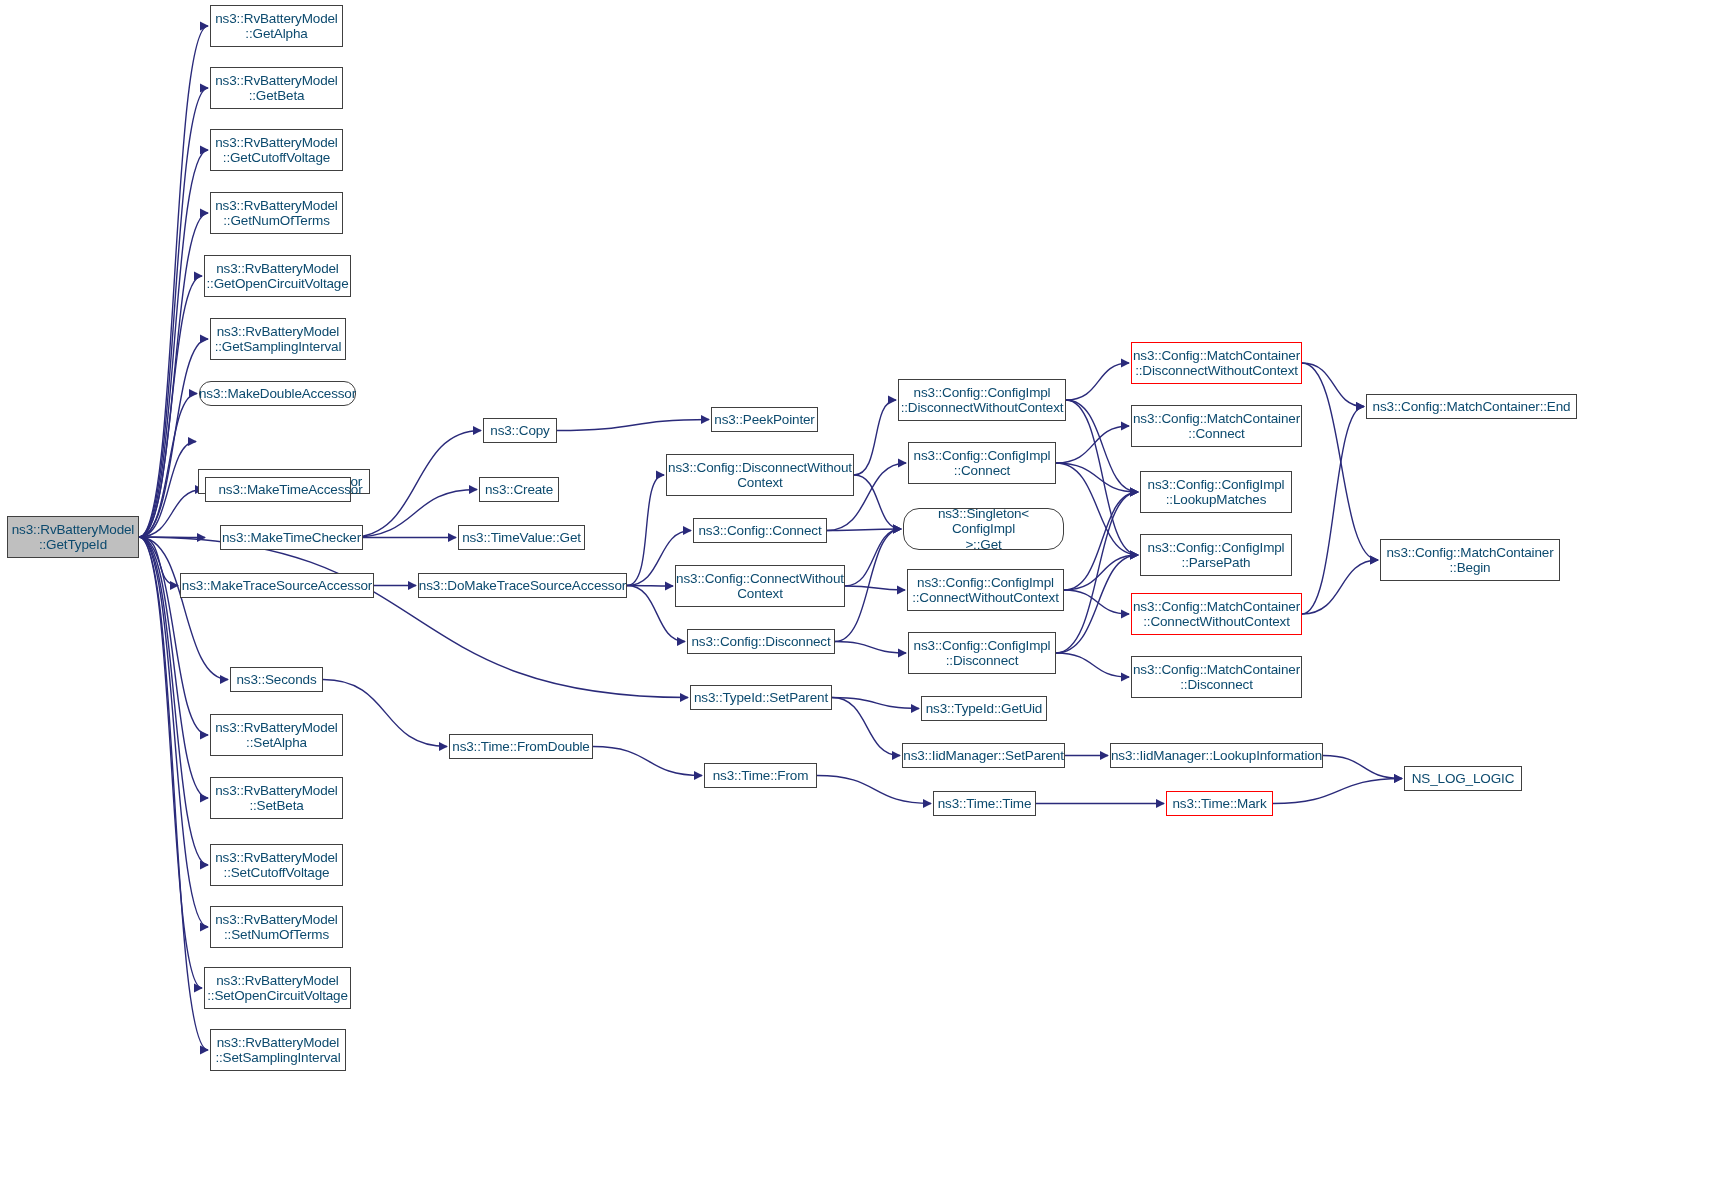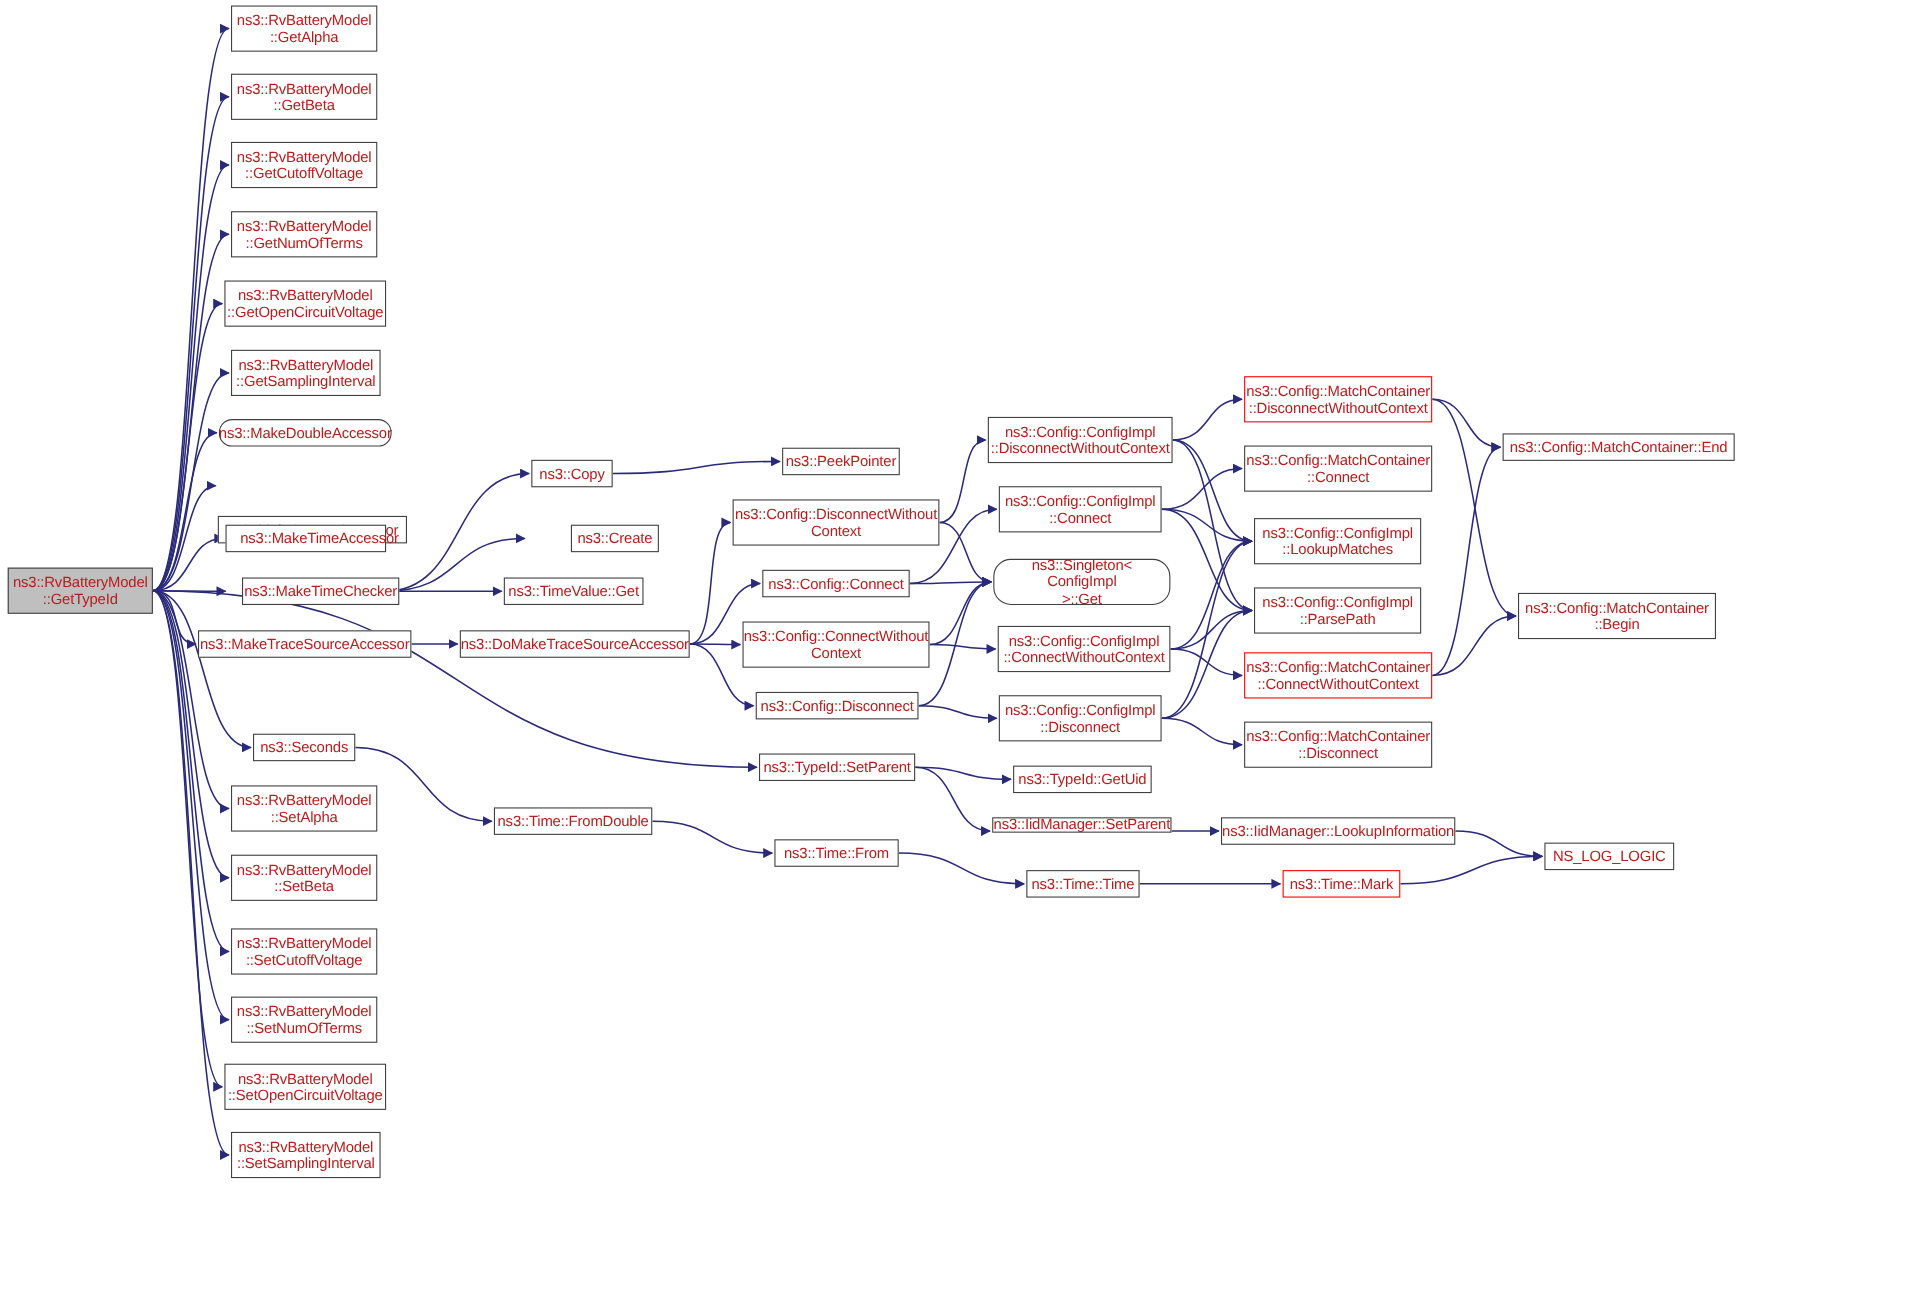--- a/index.html
+++ b/index.html
@@ -1,21 +1,21 @@
 <!DOCTYPE html>
 <html><head>
 <meta charset="utf-8">
 <style>
   html,body{margin:0;padding:0;background:#ffffff;}
   #canvas{position:relative;width:1736px;height:1189px;background:#ffffff;
           font-family:"Liberation Sans","DejaVu Sans",sans-serif;overflow:hidden;}
   svg#edges{position:absolute;left:0;top:0;width:1736px;height:1189px;pointer-events:none;}
   .node{position:absolute;box-sizing:border-box;display:flex;align-items:center;
         justify-content:center;text-align:center;background:#ffffff;
-        border:1px solid #404040;color:#b91c1c;font-size:13.5px;line-height:15.5px;
+        border:1px solid #404040;color:#0c4a6e;font-size:13.5px;line-height:15.5px;
         letter-spacing:-0.15px;white-space:pre-line;padding:0 3px;}
   .node.red{border-color:#ff0000;}
   .node.root{background:#bfbfbf;border-color:#404040;}
 </style>
 </head>
 <body>
 
 <div id="canvas">
   <svg id="edges">
     <defs>
@@ -114,21 +114,21 @@
 ::SetBeta</div>
       <div class="node" style="left: 210px; top: 844px; width: 133px; height: 42px;">ns3::RvBatteryModel
 ::SetCutoffVoltage</div>
       <div class="node" style="left: 210px; top: 906px; width: 133px; height: 42px;">ns3::RvBatteryModel
 ::SetNumOfTerms</div>
       <div class="node" style="left: 204px; top: 967px; width: 147px; height: 42px;">ns3::RvBatteryModel
 ::SetOpenCircuitVoltage</div>
       <div class="node" style="left: 210px; top: 1029px; width: 136px; height: 42px;">ns3::RvBatteryModel
 ::SetSamplingInterval</div>
       <div class="node" style="left: 483px; top: 418px; width: 74px; height: 25px;">ns3::Copy</div>
-      <div class="node" style="left: 479px; top: 477px; width: 80px; height: 25px; margin-left: 40px;">ns3::Create</div>
+      <div class="node" style="left: 479px; top: 477px; width: 80px; height: 25px;">ns3::Create</div>
       <div class="node" style="left: 458px; top: 525px; width: 127px; height: 25px;">ns3::TimeValue::Get</div>
       <div class="node" style="left: 418px; top: 573px; width: 209px; height: 25px;">ns3::DoMakeTraceSourceAccessor</div>
       <div class="node" style="left: 449px; top: 734px; width: 144px; height: 25px;">ns3::Time::FromDouble</div>
       <div class="node" style="left: 711px; top: 407px; width: 107px; height: 25px;">ns3::PeekPointer</div>
       <div class="node" style="left: 666px; top: 454px; width: 188px; height: 42px;">ns3::Config::DisconnectWithout
 Context</div>
       <div class="node" style="left: 693px; top: 518px; width: 134px; height: 25px;">ns3::Config::Connect</div>
       <div class="node" style="left: 675px; top: 565px; width: 170px; height: 42px;">ns3::Config::ConnectWithout
 Context</div>
       <div class="node" style="left: 687px; top: 629px; width: 148px; height: 25px; text-align: center;">ns3::Config::Disconnect</div>
@@ -138,21 +138,21 @@
 ::DisconnectWithoutContext</div>
       <div class="node" style="left: 908px; top: 442px; width: 148px; height: 42px;">ns3::Config::ConfigImpl
 ::Connect</div>
       <div class="node" style="left: 903px; top: 508px; width: 161px; height: 42px; border-radius: 16px;">ns3::Singleton&lt; ConfigImpl
 &gt;::Get</div>
       <div class="node" style="left: 907px; top: 569px; width: 157px; height: 42px;">ns3::Config::ConfigImpl
 ::ConnectWithoutContext</div>
       <div class="node" style="left: 908px; top: 632px; width: 148px; height: 42px;">ns3::Config::ConfigImpl
 ::Disconnect</div>
       <div class="node" style="left: 921px; top: 696px; width: 126px; height: 25px;">ns3::TypeId::GetUid</div>
-      <div class="node" style="left: 902px; top: 743px; width: 163px; height: 14px;">ns3::IidManager::SetParent</div>
+      <div class="node" style="left: 902px; top: 743px; width: 163px; height: 25px;">ns3::IidManager::SetParent</div>
       <div class="node" style="left: 933px; top: 791px; width: 103px; height: 25px; text-align: right;">ns3::Time::Time</div>
       <div class="node red" style="left: 1131px; top: 342px; width: 171px; height: 42px;">ns3::Config::MatchContainer
 ::DisconnectWithoutContext</div>
       <div class="node" style="left: 1131px; top: 405px; width: 171px; height: 42px;">ns3::Config::MatchContainer
 ::Connect</div>
       <div class="node" style="left: 1140px; top: 471px; width: 152px; height: 42px;">ns3::Config::ConfigImpl
 ::LookupMatches</div>
       <div class="node" style="left: 1140px; top: 534px; width: 152px; height: 42px;">ns3::Config::ConfigImpl
 ::ParsePath</div>
       <div class="node red" style="left: 1131px; top: 593px; width: 171px; height: 42px;">ns3::Config::MatchContainer

